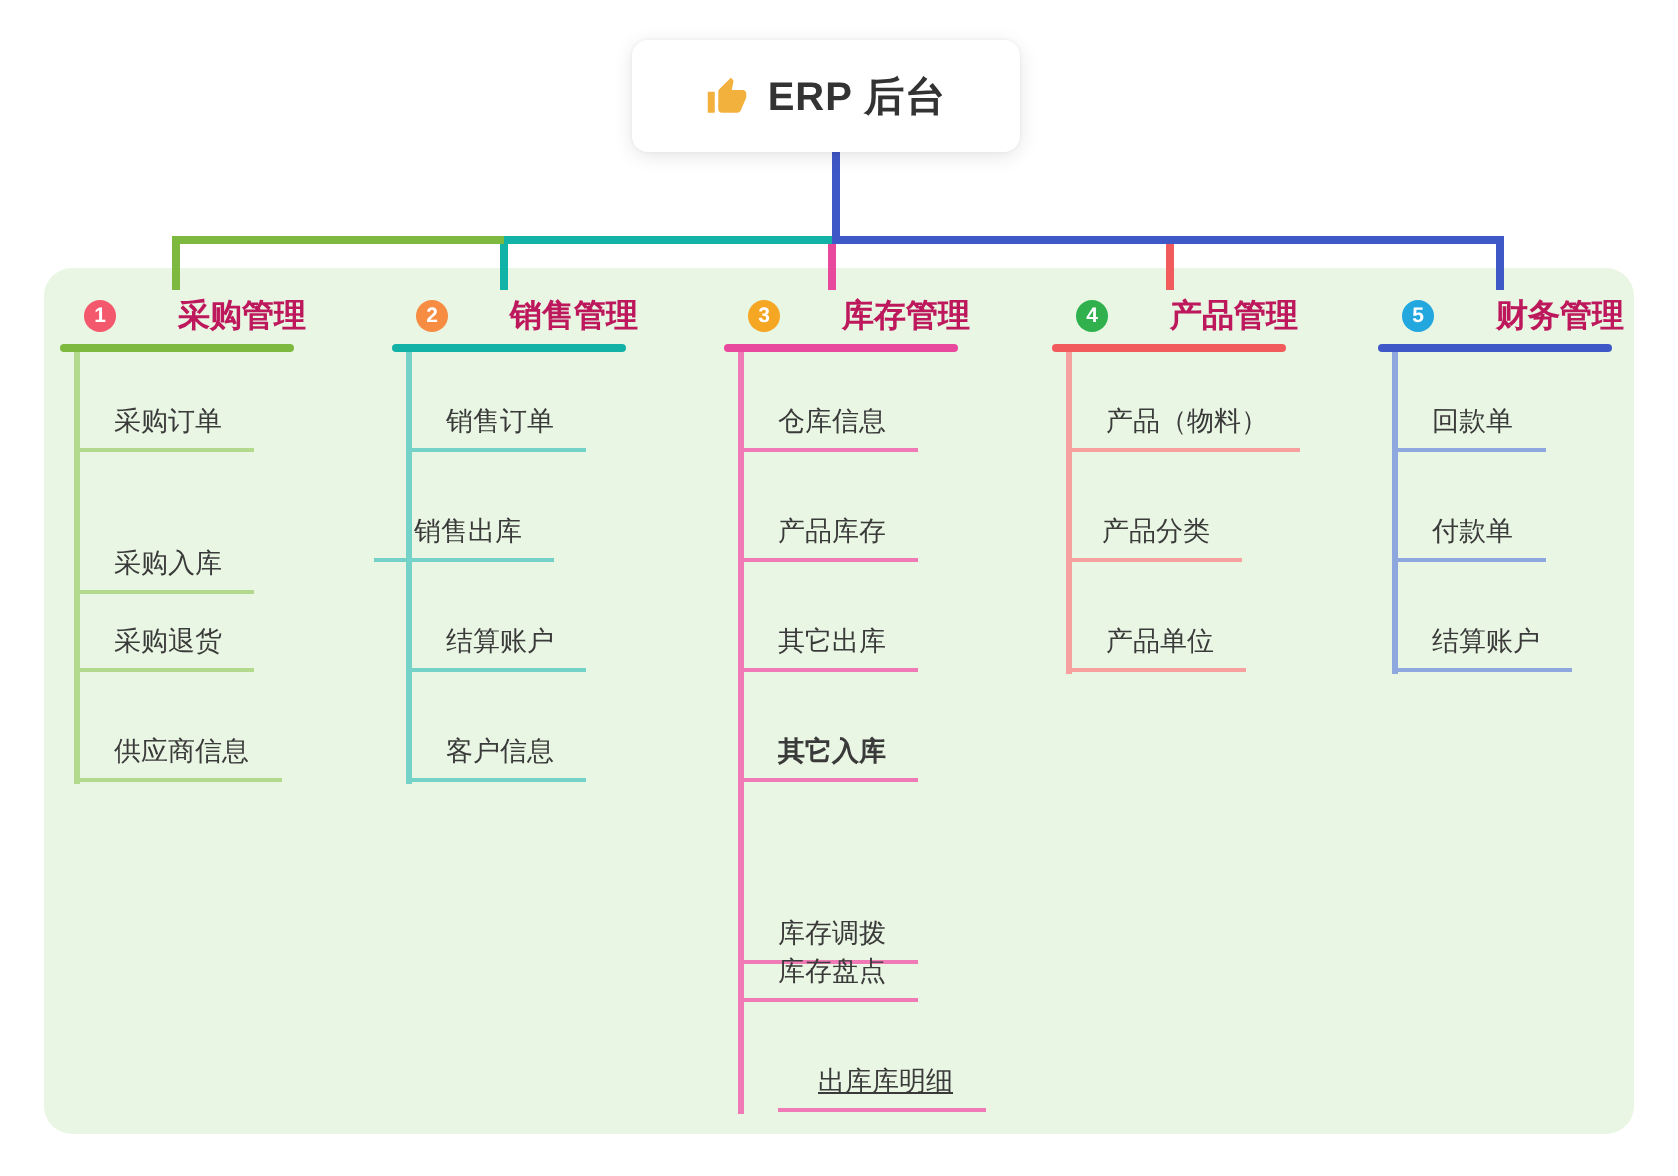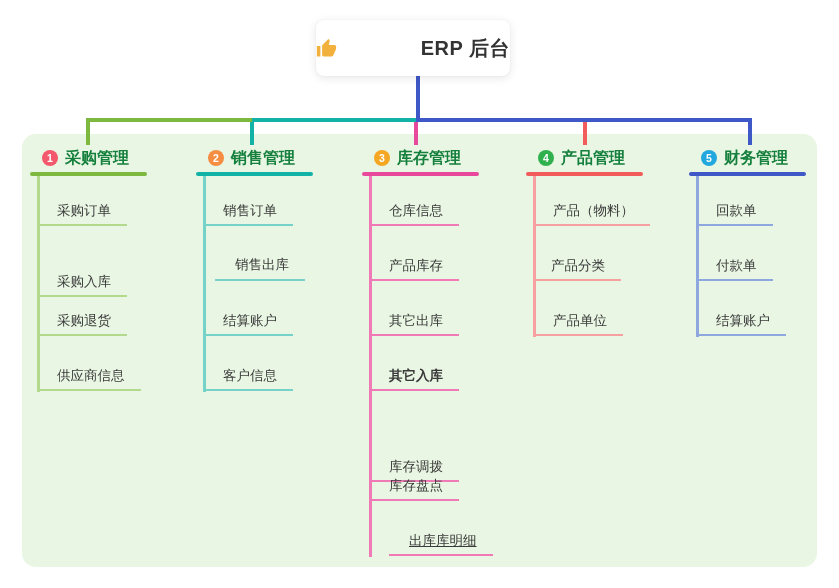--- a/index.html
+++ b/index.html
@@ -8,33 +8,33 @@
     font-family:"Liberation Sans","DejaVu Sans",sans-serif;
   }
   .panel{
     position:absolute;left:22px;top:134px;width:795px;height:433px;
     border-radius:14px;
   }
   .root-node{
     position:absolute;left:316px;top:20px;width:194px;height:56px;
     background:#ffffff;border-radius:8px;
     box-shadow:0 2px 10px rgba(0,0,0,0.10),0 0 2px rgba(0,0,0,0.06);
-    display:flex;align-items:center;justify-content:space-between;gap:10px;
+    display:flex;align-items:center;justify-content:center;gap:10px;
     cursor:pointer;
   }
   .root-title{font-size:20px;font-weight:600;color:#333;letter-spacing:0.5px;}
   .line{position:absolute;}
   .branch-header{
     position:absolute;height:22px;display:flex;align-items:center;gap:7px;cursor:pointer;
   }
   .badge{
     width:16px;height:16px;border-radius:50%;color:#fff;font-size:10.5px;font-weight:bold;
     display:flex;align-items:center;justify-content:center;flex:0 0 auto;
   }
-  .branch-label{font-size:16px;font-weight:600;color:#15803d;white-space:nowrap;}
+  .branch-label{font-size:16px;font-weight:600;color:#be185d;white-space:nowrap;margin-left:24px;}
   .branch-underline{position:absolute;height:4px;border-radius:2px;}
   .trunk{position:absolute;width:2.5px;}
   .child-topic{
     position:absolute;white-space:nowrap;font-size:13.5px;color:#3a3a3a;
     line-height:19px;padding:0 16px 4px 20px;border-bottom:2.5px solid #999;
     cursor:pointer;
   }
 </style>
 </head>
 <body>
@@ -76,21 +76,21 @@
       <div class="child-topic" style="left: 37px; top: 272px; border-bottom-color: rgb(179, 217, 141);">采购入库</div>
       <div class="child-topic" style="left: 37px; top: 311px; border-bottom-color: rgb(179, 217, 141);">采购退货</div>
       <div class="child-topic" style="left: 37px; top: 366px; border-bottom-color: rgb(179, 217, 141);">供应商信息</div>
       <div class="branch-header" style="left: 208px; top: 147px;">
         <span class="badge" style="background: rgb(246, 141, 66);">2</span>
         <span class="branch-label">销售管理</span>
       </div>
       <div class="branch-underline" style="left: 196px; top: 172px; width: 117px; background: rgb(19, 178, 166);"></div>
       <div class="trunk" style="left: 203px; top: 176px; height: 215.5px; background: rgb(116, 210, 201);"></div>
       <div class="child-topic" style="left: 203px; top: 201px; border-bottom-color: rgb(116, 210, 201);">销售订单</div>
-      <div class="child-topic" style="left: 215px; top: 256px; border-bottom-color: rgb(116, 210, 201); font-family: Liberation Mono, monospace;">销售出库</div>
+      <div class="child-topic" style="left: 187px; top: 256px; border-bottom-color: rgb(116, 210, 201);">销售出库</div>
       <div class="child-topic" style="left: 203px; top: 311px; border-bottom-color: rgb(116, 210, 201);">结算账户</div>
       <div class="child-topic" style="left: 203px; top: 366px; border-bottom-color: rgb(116, 210, 201);">客户信息</div>
       <div class="branch-header" style="left: 374px; top: 147px;">
         <span class="badge" style="background: rgb(245, 166, 35);">3</span>
         <span class="branch-label">库存管理</span>
       </div>
       <div class="branch-underline" style="left: 362px; top: 172px; width: 117px; background: rgb(232, 73, 157);"></div>
       <div class="trunk" style="left: 369px; top: 176px; height: 380.5px; background: rgb(240, 122, 181);"></div>
       <div class="child-topic" style="left: 369px; top: 201px; border-bottom-color: rgb(240, 122, 181);">仓库信息</div>
       <div class="child-topic" style="left: 369px; top: 256px; border-bottom-color: rgb(240, 122, 181);">产品库存</div>

